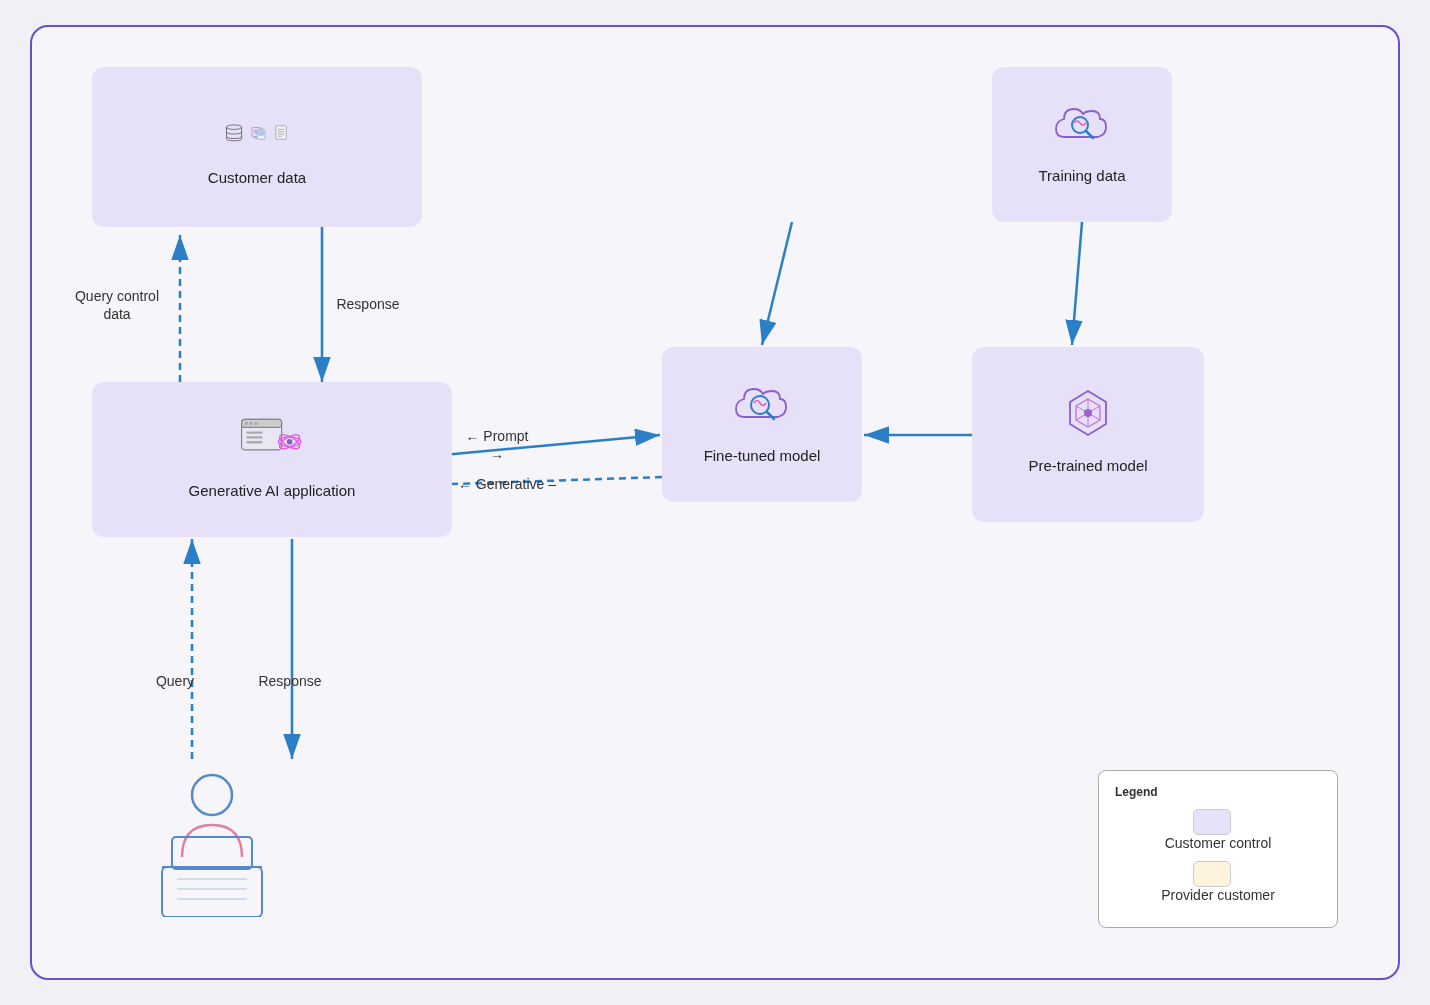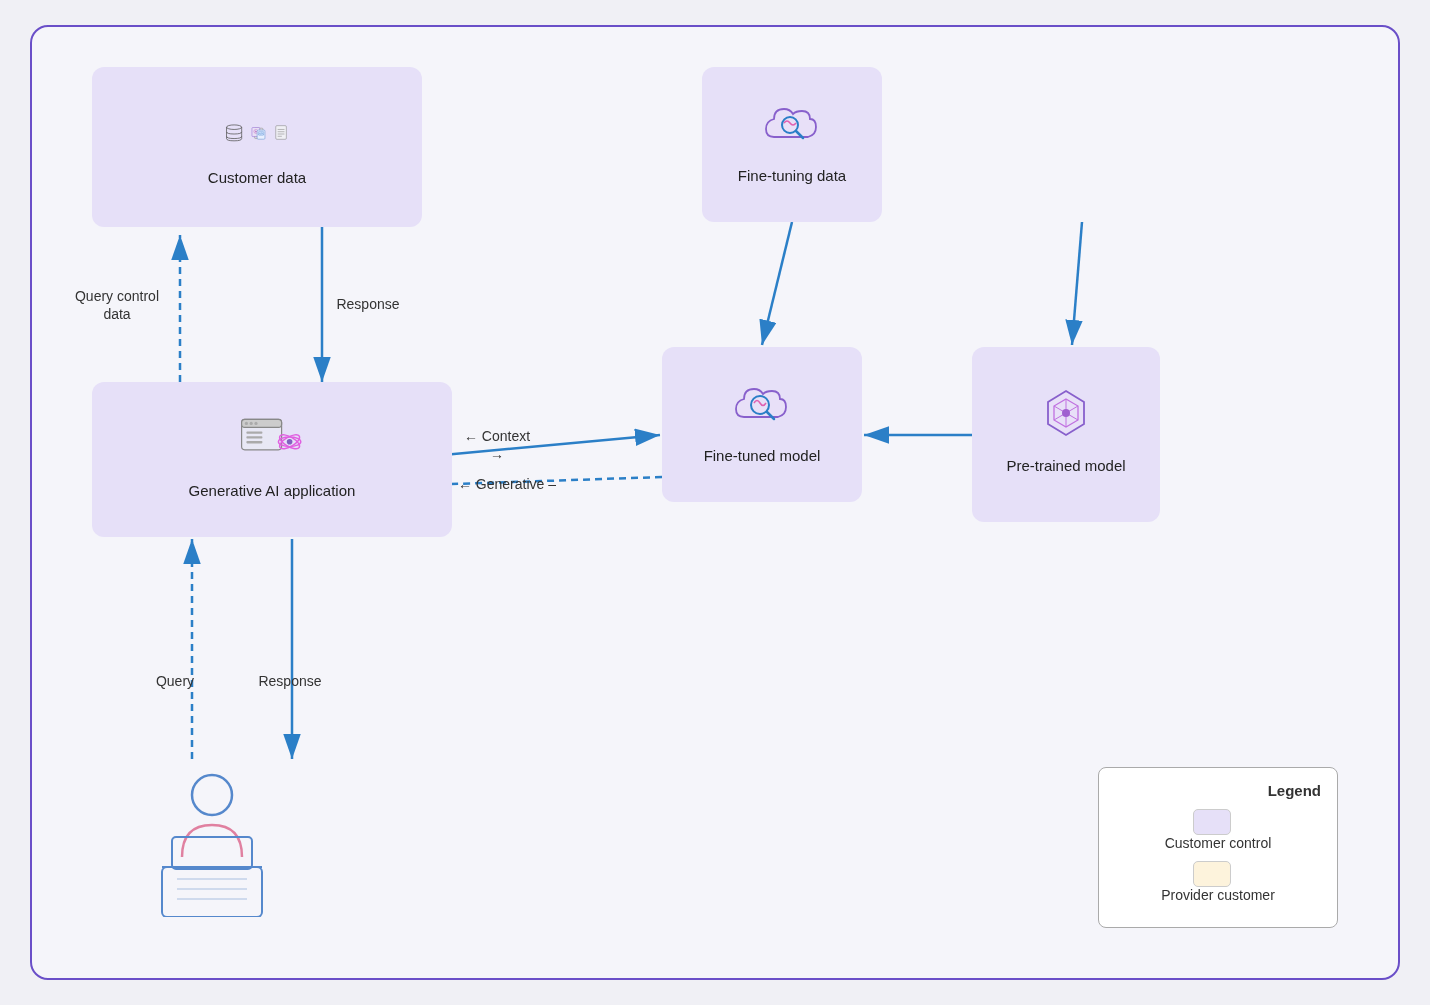--- a/index.html
+++ b/index.html
@@ -69,21 +69,21 @@
       width: 180px; height: 155px;
     }
     
     .box-finetuned-model {
       left: 630px; top: 320px;
       width: 200px; height: 155px; text-align: center;
     }
     
     .box-pretrained-model {
       left: 940px; top: 320px;
-      width: 188px; height: 175px;
+      width: 232px; height: 175px;
     }
 
     
     .arrow-label {
       position: absolute;
       font-size: 14px;
       color: #333;
       text-align: center;
       line-height: 1.3;
     }
@@ -111,25 +111,24 @@
       position: absolute;
       right: 60px;
       bottom: 50px;
       width: 240px;
       border: 1.5px solid #aaa;
       border-radius: 8px;
       background: #fff;
       padding: 14px 16px;
     }
     .legend-title {
-      font-size: 15px;
+      font-size: 12px;
       font-weight: bold;
       color: #333;
       margin-bottom: 10px;
-      text-align: right;
     }
     .legend-item {
       display: flex;
       align-items: center;
       margin-bottom: 10px;
       font-size: 14px;
       color: #333;
       flex-direction: column;
     }
     .legend-swatch {
@@ -235,36 +234,32 @@
 
         <ellipse cx="62" cy="30" rx="14" ry="6" fill="none" stroke="#e060e0" stroke-width="1.8" transform="rotate(-30 62 30)"></ellipse>
         <ellipse cx="62" cy="30" rx="14" ry="6" fill="none" stroke="#e060e0" stroke-width="1.8" transform="rotate(30 62 30)"></ellipse>
         <ellipse cx="62" cy="30" rx="14" ry="6" fill="none" stroke="#e060e0" stroke-width="1.8"></ellipse>
         <circle cx="62" cy="30" r="3.5" fill="#8060c0"></circle>
       </svg>
     </div>
     <div class="box-label">Generative AI application</div>
   </div>
 
-  <div class="box box-finetuning-data">
+
+  <div class="box box-training-data">
     <div class="box-icon">
       <svg width="64" height="58" viewBox="0 0 64 58">
-
         <path d="M14 40 Q6 40 6 32 Q6 24 14 22 Q14 12 24 12 Q30 12 33 17 Q36 14 42 14 Q50 14 50 22 Q56 22 56 30 Q56 38 48 40 Z" fill="#e8e0f8" stroke="#8860cc" stroke-width="1.8"></path>
-
         <circle cx="30" cy="28" r="8" fill="none" stroke="#2b7fc7" stroke-width="2"></circle>
         <line x1="36" y1="34" x2="43" y2="41" stroke="#2b7fc7" stroke-width="2.5" stroke-linecap="round"></line>
-
         <path d="M24 26 Q27 22 30 26 Q33 30 36 26" fill="none" stroke="#e060b0" stroke-width="1.5"></path>
       </svg>
     </div>
-    <div class="box-label">Fine-tuning
-data</div>
-  </div>
-
+    <div class="box-label">Training data</div>
+  </div>
 
   <div class="box box-finetuned-model">
     <div class="box-icon">
       <svg width="64" height="62" viewBox="0 0 64 62">
         <path d="M14 42 Q6 42 6 34 Q6 26 14 24 Q14 14 24 14 Q30 14 33 19 Q36 16 42 16 Q50 16 50 24 Q56 24 56 32 Q56 40 48 42 Z" fill="#e8e0f8" stroke="#8860cc" stroke-width="1.8"></path>
         <circle cx="30" cy="30" r="9" fill="none" stroke="#2b7fc7" stroke-width="2"></circle>
         <line x1="37" y1="37" x2="44" y2="44" stroke="#2b7fc7" stroke-width="2.5" stroke-linecap="round"></line>
         <path d="M24 28 Q27 23 30 28 Q33 33 36 28" fill="none" stroke="#e060b0" stroke-width="1.5"></path>
       </svg>
     </div>
@@ -287,21 +282,21 @@
     </div>
     <div class="box-label">Pre-trained
 model</div>
   </div>
 
   <div class="arrow-label" style="left:30px; top:260px; width:110px;">Query
 control data</div>
 
   <div class="arrow-label" style="left:296px; top:268px; width:80px;">Response</div>
 
-  <div class="arrow-label" style="left:425px; top:400px; width:80px;">← Context →</div>
+  <div class="arrow-label" style="left:425px; top:400px; width:80px;">← Prompt →</div>
 
   <div class="arrow-label" style="left:420px; top:448px; width:110px;">← Generative –</div>
 
   <div class="arrow-label" style="left:108px; top:645px; width:70px;">Query</div>
 
   <div class="arrow-label" style="left:218px; top:645px; width:80px;">Response</div>
 
   <div class="user-area">
     <svg width="160" height="160" viewBox="0 0 160 160">
 

